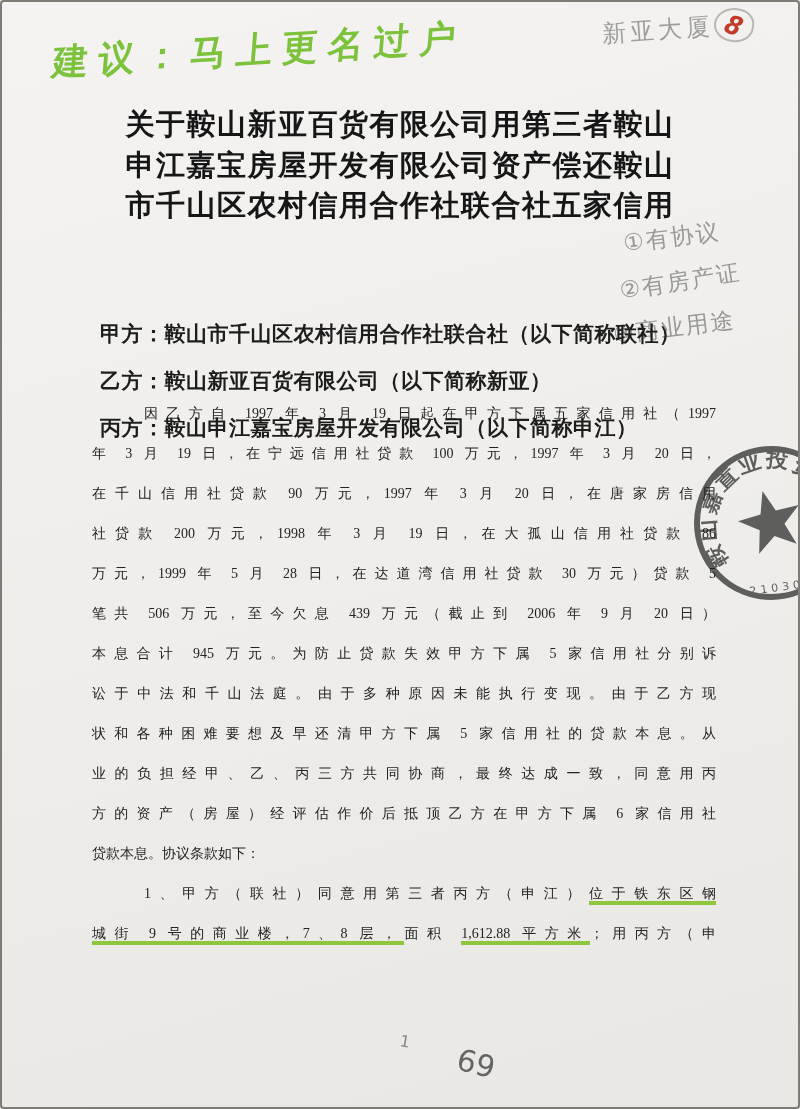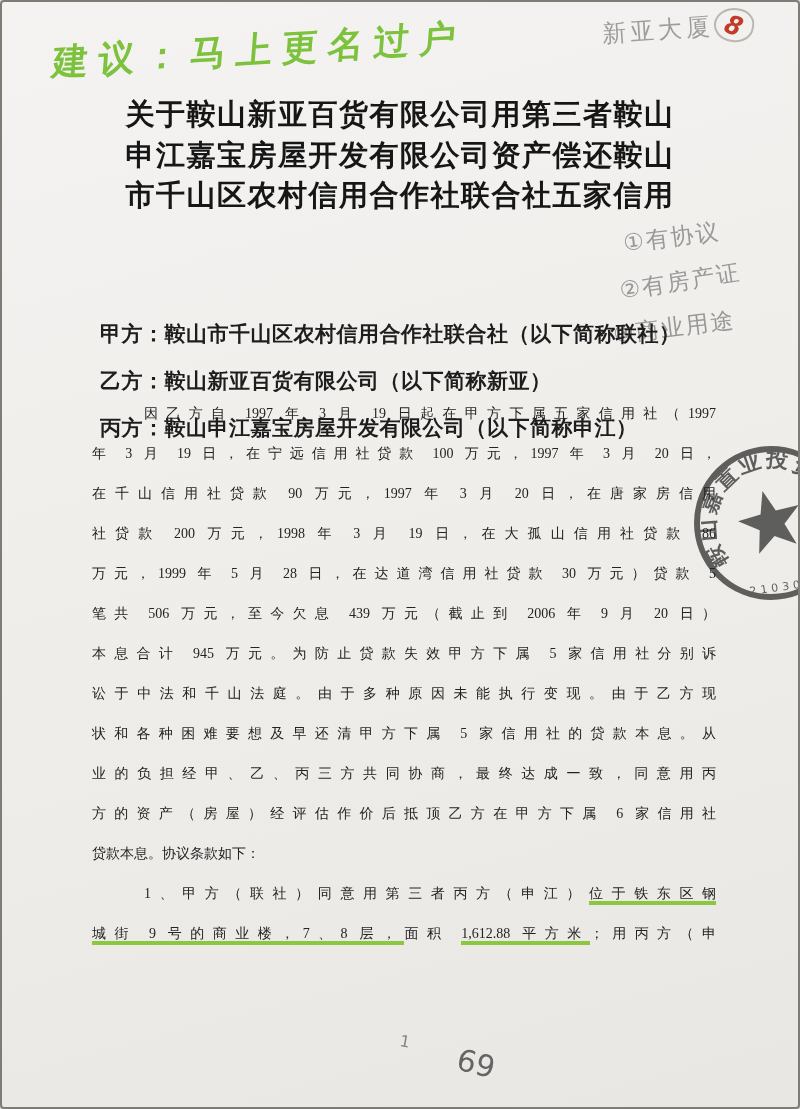--- a/index.html
+++ b/index.html
@@ -23,21 +23,21 @@
   .page-num{
     position:absolute;left:712px;top:6px;width:40px;height:34px;
     border:2px solid #b9b7b0;border-radius:55% 45% 50% 50%;
     display:flex;align-items:center;justify-content:center;transform:rotate(8deg);
   }
   .page-num span{
     color:var(--red-ink);font-size:25px;font-weight:bold;
     font-family:"DejaVu Sans",sans-serif;transform:skewX(-12deg) rotate(14deg);
   }
   .title{
-    position:absolute;top:92px;left:0;width:100%;text-align:center;
+    position:absolute;top:102px;left:0;width:100%;text-align:center;
     font-weight:bold;font-size:29px;line-height:40.5px;letter-spacing:1.5px;color:#161616;
   }
   .note{
     position:absolute;font-family:"DejaVu Sans",sans-serif;font-size:23px;
     color:var(--pencil-gray);letter-spacing:2px;opacity:.9;white-space:nowrap;
   }
   .n1{left:621px;top:220px;transform:rotate(-7deg)}
   .n2{left:617px;top:264px;transform:rotate(-9deg)}
   .n3{left:611px;top:310px;transform:rotate(-7deg)}
   .parties{

